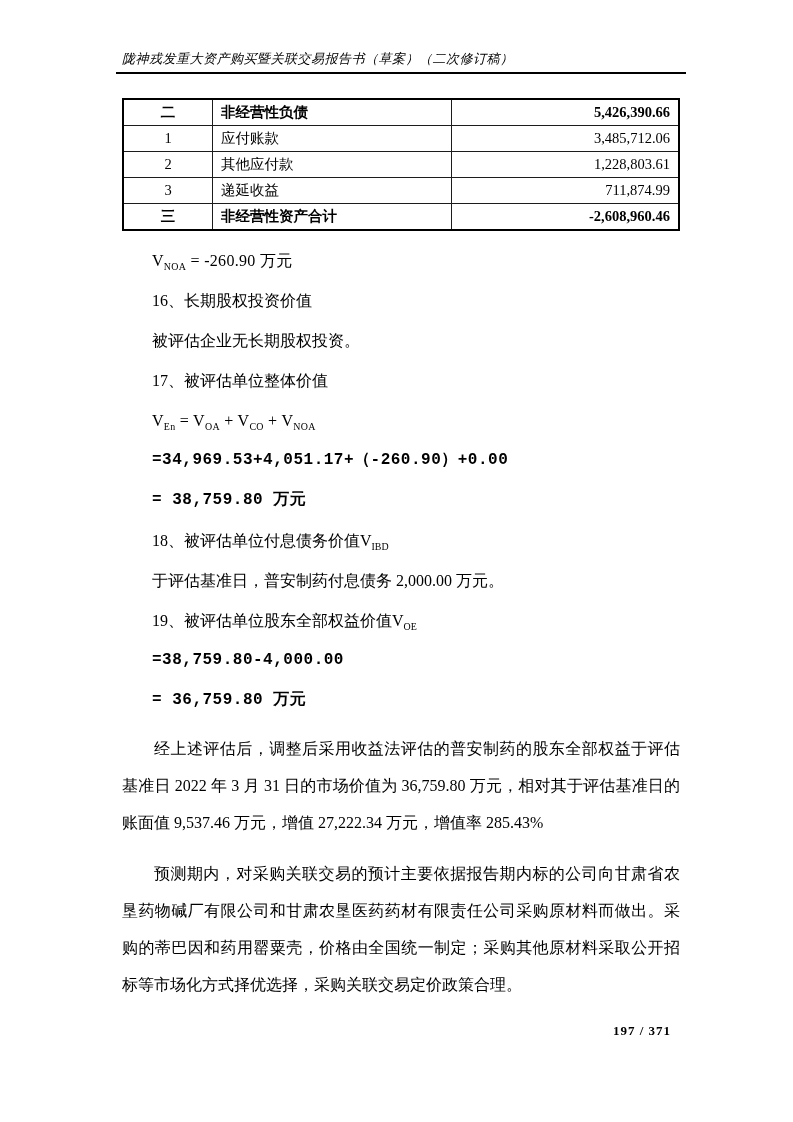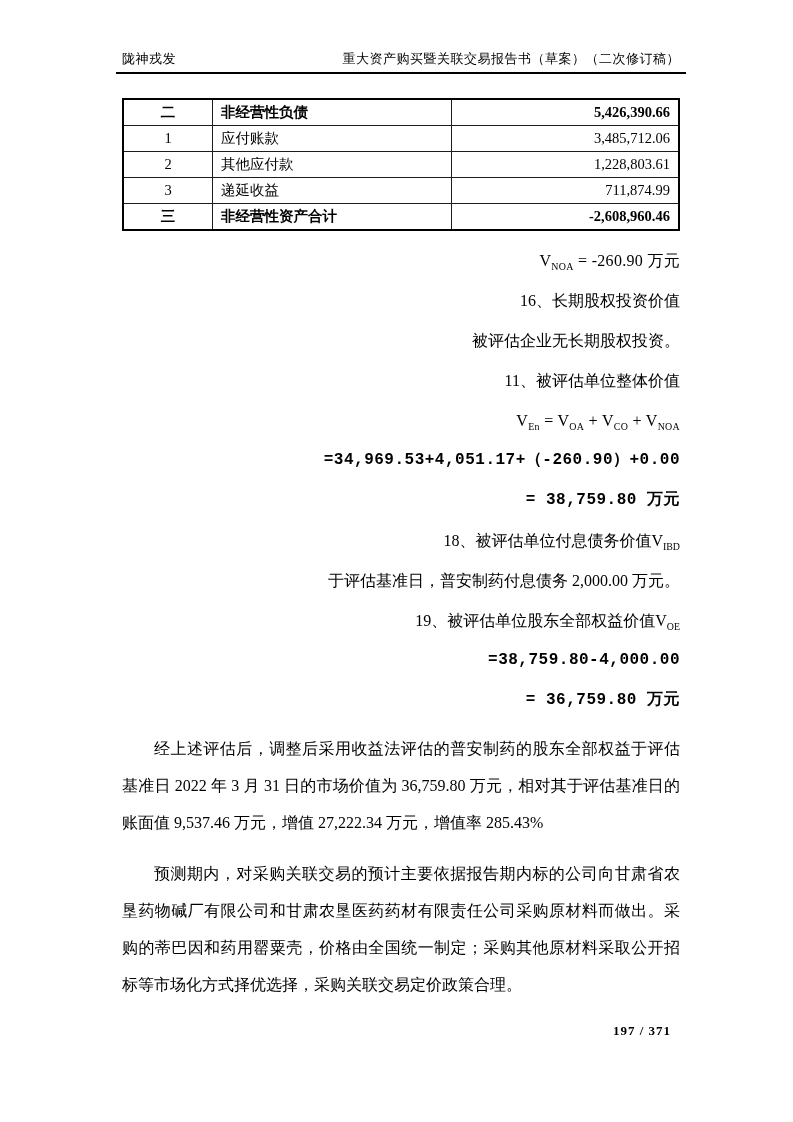--- a/index.html
+++ b/index.html
@@ -11,24 +11,24 @@
   .page{
     position:relative;
     width:793px;height:1122px;
     overflow:hidden;
     box-sizing:border-box;
     padding:50px 113px 0 122px;
   }
   
   .hdr{
     display:flex;
-    justify-content:space-between;
     align-items:baseline;
     font-size:13px;
     letter-spacing:0.5px;
+    font-style:italic;
   }
   .hdr-rule{
     border-bottom:2px solid #000;
     margin:4px -6px 0 -6px;
     height:0;
   }
   
   table.noa{
     width:100%;
     border-collapse:collapse;
@@ -44,21 +44,21 @@
     overflow:hidden;
     white-space:nowrap;
   }
   td.c-num{width:72px;text-align:center;}
   td.c-label{width:222px;text-align:left;}
   td.c-value{text-align:right;}
   tr.boldrow td{font-weight:bold;}
   
   .bodytxt{font-size:16px;line-height:21px;}
   .line{margin:19px 0;}
-  .indent{padding-left:30px;text-align:right;}
+  .indent{padding-left:30px;}
   sub{font-size:0.62em;line-height:0;}
   .formula{letter-spacing:0.3px;}
   .calc{
     font-family:Liberation Mono, monospace;
     font-weight:bold;
     font-size:16px;
     letter-spacing:0.5px;
   }
   .para{
     text-align:justify;
@@ -116,21 +116,21 @@
           <td class="c-label">非经营性资产合计</td>
           <td class="c-value">-2,608,960.46</td>
         </tr>
       </tbody>
   </table>
 
   <div class="bodytxt">
     <div class="line indent formula">V<sub>NOA</sub> = -260.90 万元</div>
     <div class="line indent">16、长期股权投资价值</div>
     <div class="line indent">被评估企业无长期股权投资。</div>
-    <div class="line indent">11、被评估单位整体价值</div>
+    <div class="line indent">17、被评估单位整体价值</div>
     <div class="line indent formula">V<sub>En</sub> = V<sub>OA</sub> + V<sub>CO</sub> + V<sub>NOA</sub></div>
     <div class="line indent calc">=34,969.53+4,051.17+（-260.90）+0.00</div>
     <div class="line indent calc">= 38,759.80 万元</div>
     <div class="line indent">18、被评估单位付息债务价值V<sub>IBD</sub></div>
     <div class="line indent">于评估基准日，普安制药付息债务 2,000.00 万元。</div>
     <div class="line indent">19、被评估单位股东全部权益价值V<sub>OE</sub></div>
     <div class="line indent calc">=38,759.80-4,000.00</div>
     <div class="line indent calc">= 36,759.80 万元</div>
     <p class="para boldp">经上述评估后，调整后采用收益法评估的普安制药的股东全部权益于评估基准日 2022 年 3 月 31 日的市场价值为 36,759.80 万元，相对其于评估基准日的账面值 9,537.46 万元，增值 27,222.34 万元，增值率 285.43%</p>
     <p class="para">预测期内，对采购关联交易的预计主要依据报告期内标的公司向甘肃省农垦药物碱厂有限公司和甘肃农垦医药药材有限责任公司采购原材料而做出。采购的蒂巴因和药用罂粟壳，价格由全国统一制定；采购其他原材料采取公开招标等市场化方式择优选择，采购关联交易定价政策合理。</p>

